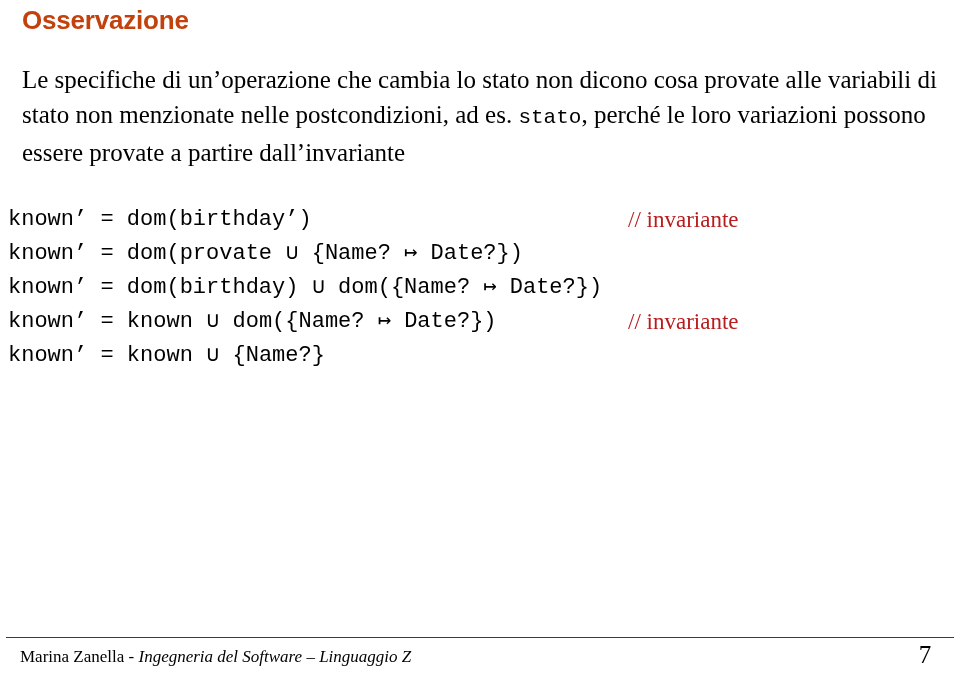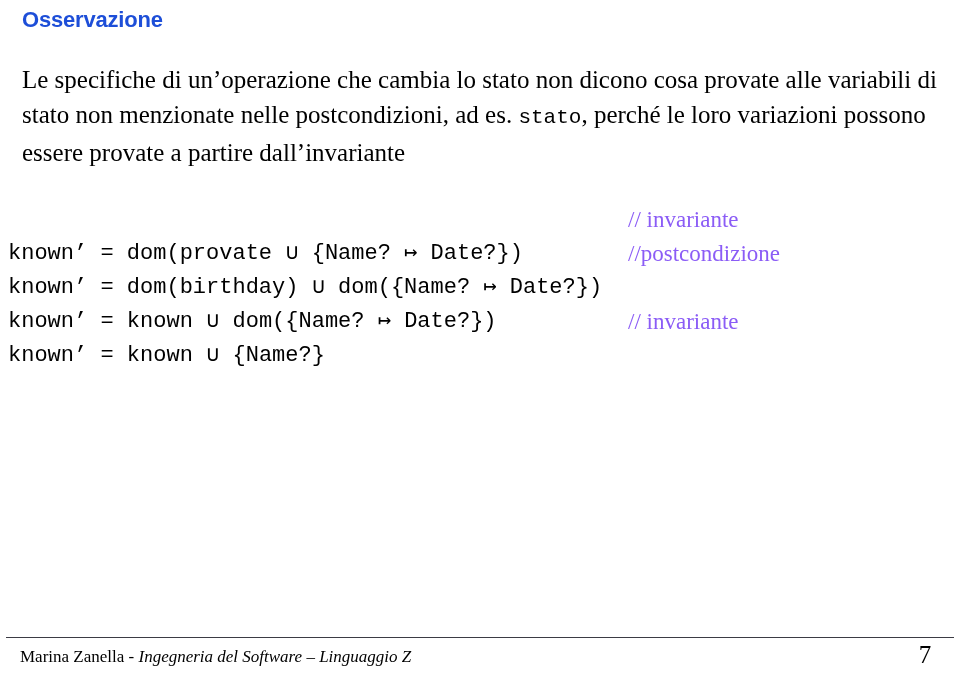--- a/index.html
+++ b/index.html
@@ -16,24 +16,24 @@
     color: #000000;
   }
 
   
   .slide-title {
     position: absolute;
     left: 22px;
     top: 2px;
     font-family: "Liberation Sans", "DejaVu Sans", sans-serif;
     font-weight: bold;
-    font-size: 22px;
+    font-size: 26px;
     line-height: 36px;
     letter-spacing: -0.2px;
-    color: #1d4ed8;
+    color: #c2410c;
     white-space: nowrap;
   }
 
   
   .intro-paragraph {
     position: absolute;
     left: 22px;
     top: 62px;
     width: 940px;
     font-family: "Liberation Serif", "DejaVu Serif", serif;
@@ -67,21 +67,21 @@
     color: #000000;
     display: inline-block;
     vertical-align: top;
   }
   .code-comment {
     position: absolute;
     top: 0;
     font-family: "Liberation Serif", "DejaVu Serif", serif;
     font-size: 23px;
     line-height: 34px;
-    color: #8b5cf6;
+    color: #b91c1c;
     white-space: nowrap;
   }
 
   
   .footer-rule {
     position: absolute;
     left: 6px;
     top: 637px;
     width: 948px;
     height: 0;
@@ -114,25 +114,25 @@
 </style>
 </head>
 <body>
 
 <div class="slide-title">Osservazione</div>
 
 <div class="intro-paragraph"><span>Le specifiche di un’operazione che cambia lo stato non dicono cosa provate alle variabili di stato non menzionate nelle postcondizioni, ad es. </span><span class="mono-inline">stato</span><span>, perché le loro variazioni possono essere provate a partire dall’invariante</span></div>
 
 <div class="code-block">
   <div class="code-line">
+    <span class="code-text">known’ = dom(birthday’)</span>
     <span class="code-comment" style="left:620px;">// invariante</span>
   </div>
   <div class="code-line">
     <span class="code-text">known’ = dom(provate ∪ {Name? ↦ Date?})</span>
-    <span class="code-comment" style="left:620px;">//postcondizione</span>
   </div>
   <div class="code-line">
     <span class="code-text">known’ = dom(birthday) ∪ dom({Name? ↦ Date?})</span>
     <span class="code-comment" style="left:620px;"></span>
   </div>
   <div class="code-line">
     <span class="code-text">known’ = known ∪ dom({Name? ↦ Date?})</span>
     <span class="code-comment" style="left:620px;">// invariante</span>
   </div>
   <div class="code-line">

